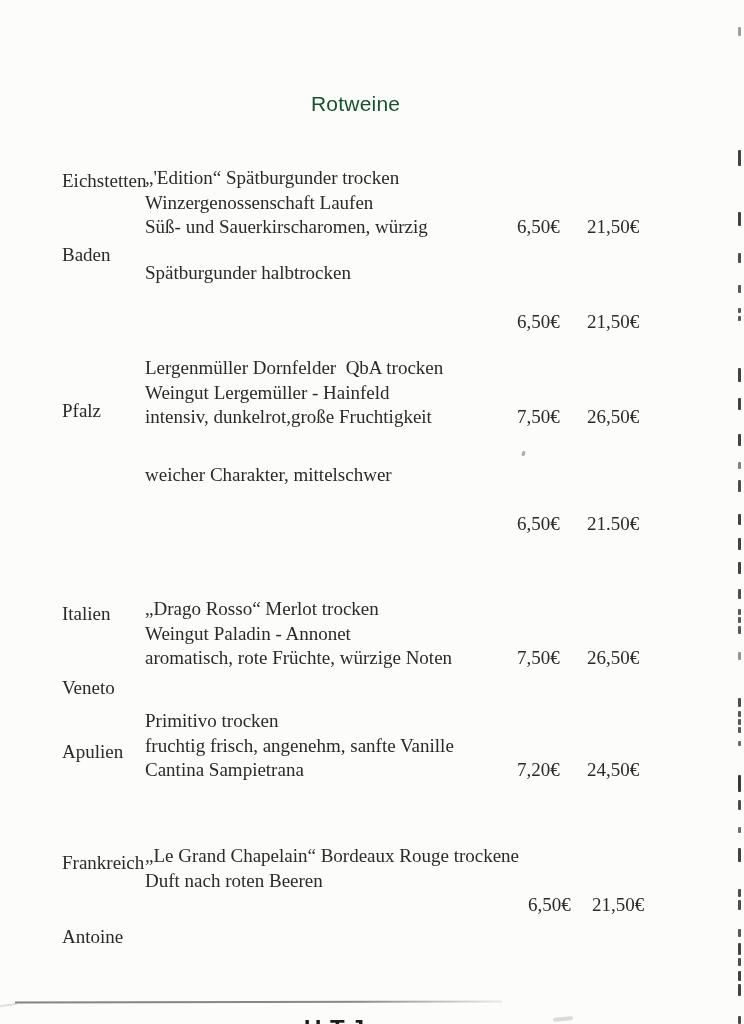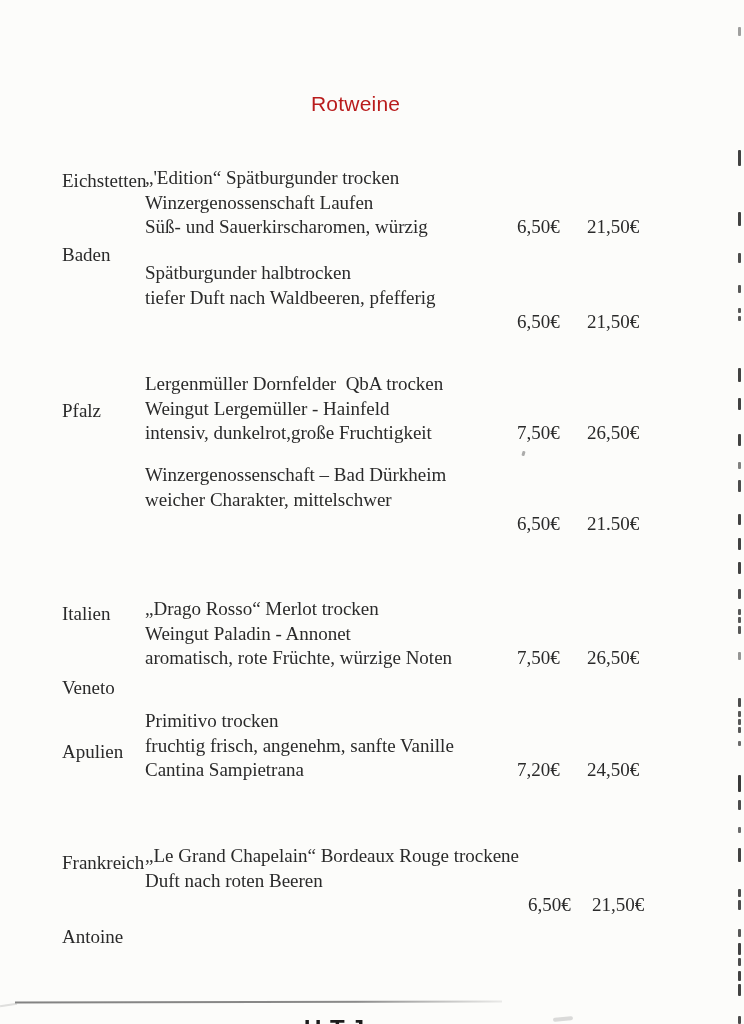--- a/index.html
+++ b/index.html
@@ -9,21 +9,21 @@
     background:#fcfcfa;
     font-family:"Liberation Serif", serif;
     font-size:19px;
     color:#2a2a2a;
     overflow:hidden;
     margin:0 auto;
   }
   .title{
     position:absolute;left:311px;top:92px;margin:0;
     font-family:"Liberation Sans", sans-serif;
-    font-size:21px;font-weight:400;color:#b91c1c;
+    font-size:21px;font-weight:400;color:#14532d;
     letter-spacing:0.2px;
   }
   .region{
     position:absolute;left:62px;
     line-height:24.5px;white-space:pre;
   }
   .entry{
     position:absolute;left:145px;width:599px;
     line-height:24.5px;
   }
@@ -77,39 +77,37 @@
   <div class="entry" style="top:166px">
     <div class="line">„'Edition“ Spätburgunder trocken</div>
     <div class="line">Winzergenossenschaft Laufen</div>
     <div class="line">Süß- und Sauerkirscharomen, würzig</div>
     <span class="price p1">6,50€</span>
     <span class="price p2">21,50€</span>
   </div>
 
   <div class="entry" style="top:261px">
     <div class="line">Spätburgunder halbtrocken</div>
-    <div class="line">tiefer Duft nach Waldbeeren, pfefferig</div>
     <span class="price p1">6,50€</span>
     <span class="price p2">21,50€</span>
   </div>
 
   <div class="region" style="top:350px">
     <div class="line">Pfalz</div>
   </div>
 
-  <div class="entry" style="top:372px">
+  <div class="entry" style="top:356px">
     <div class="line">Lergenmüller Dornfelder  QbA trocken</div>
     <div class="line">Weingut Lergemüller - Hainfeld</div>
     <div class="line">intensiv, dunkelrot,große Fruchtigkeit</div>
     <span class="price p1">7,50€</span>
     <span class="price p2">26,50€</span>
   </div>
 
   <div class="entry" style="top:463px">
-    <div class="line">Winzergenossenschaft – Bad Dürkheim</div>
     <div class="line">weicher Charakter, mittelschwer</div>
     <span class="price p1">6,50€</span>
     <span class="price p2">21.50€</span>
   </div>
 
   <div class="region" style="top:553px">
     <div class="line">Italien</div>
     <div class="line">Veneto</div>
   </div>
 

